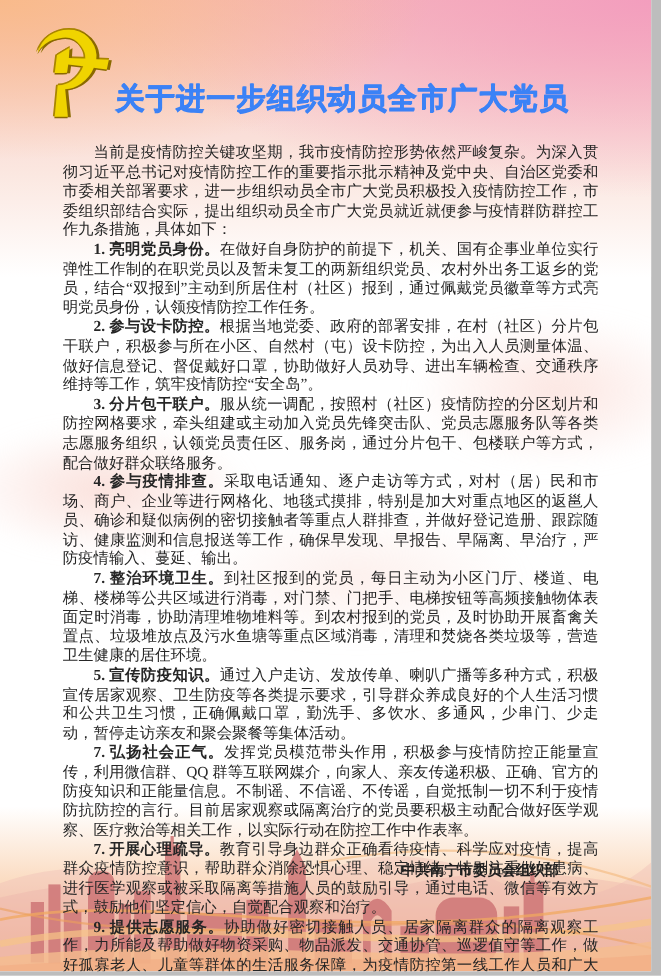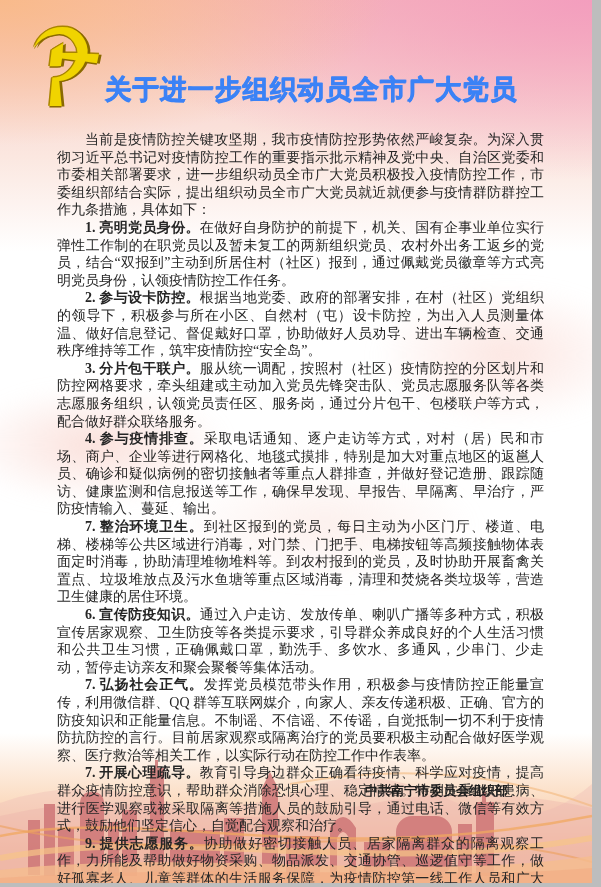--- a/index.html
+++ b/index.html
@@ -108,25 +108,25 @@
 
   <div class="emblem">☭</div>
 
   <div class="title">
     <div>关于进一步组织动员全市广大党员</div>
   </div>
 
   <div class="content">
     <p>当前是疫情防控关键攻坚期，我市疫情防控形势依然严峻复杂。为深入贯彻习近平总书记对疫情防控工作的重要指示批示精神及党中央、自治区党委和市委相关部署要求，进一步组织动员全市广大党员积极投入疫情防控工作，市委组织部结合实际，提出组织动员全市广大党员就近就便参与疫情群防群控工作九条措施，具体如下：</p>
     <p><span class="lead">1. 亮明党员身份。</span><span>在做好自身防护的前提下，机关、国有企事业单位实行弹性工作制的在职党员以及暂未复工的两新组织党员、农村外出务工返乡的党员，结合“双报到”主动到所居住村（社区）报到，通过佩戴党员徽章等方式亮明党员身份，认领疫情防控工作任务。</span></p>
-    <p><span class="lead">2. 参与设卡防控。</span><span>根据当地党委、政府的部署安排，在村（社区）党组织的领导下，积极参与所在小区、自然村（屯）设卡防控，为出入人员测量体温、做好信息登记、督促戴好口罩，协助做好人员劝导、进出车辆检查、交通秩序维持等工作，筑牢疫情防控“安全岛”。</span></p>
+    <p><span class="lead">2. 参与设卡防控。</span><span>根据当地党委、政府的部署安排，在村（社区）分片包干联户，积极参与所在小区、自然村（屯）设卡防控，为出入人员测量体温、做好信息登记、督促戴好口罩，协助做好人员劝导、进出车辆检查、交通秩序维持等工作，筑牢疫情防控“安全岛”。</span></p>
     <p><span class="lead">3. 分片包干联户。</span><span>服从统一调配，按照村（社区）疫情防控的分区划片和防控网格要求，牵头组建或主动加入党员先锋突击队、党员志愿服务队等各类志愿服务组织，认领党员责任区、服务岗，通过分片包干、包楼联户等方式，配合做好群众联络服务。</span></p>
     <p><span class="lead">4. 参与疫情排查。</span><span>采取电话通知、逐户走访等方式，对村（居）民和市场、商户、企业等进行网格化、地毯式摸排，特别是加大对重点地区的返邕人员、确诊和疑似病例的密切接触者等重点人群排查，并做好登记造册、跟踪随访、健康监测和信息报送等工作，确保早发现、早报告、早隔离、早治疗，严防疫情输入、蔓延、输出。</span></p>
     <p><span class="lead">7. 整治环境卫生。</span><span>到社区报到的党员，每日主动为小区门厅、楼道、电梯、楼梯等公共区域进行消毒，对门禁、门把手、电梯按钮等高频接触物体表面定时消毒，协助清理堆物堆料等。到农村报到的党员，及时协助开展畜禽关置点、垃圾堆放点及污水鱼塘等重点区域消毒，清理和焚烧各类垃圾等，营造卫生健康的居住环境。</span></p>
-    <p><span class="lead">6. 宣传防疫知识。</span><span>通过入户走访、发放传单、喇叭广播等多种方式，积极宣传居家观察、卫生防疫等各类提示要求，引导群众养成良好的个人生活习惯和公共卫生习惯，正确佩戴口罩，勤洗手、多饮水、多通风，少串门、少走动，暂停走访亲友和聚会聚餐等集体活动。</span></p>
+    <p><span class="lead">5. 宣传防疫知识。</span><span>通过入户走访、发放传单、喇叭广播等多种方式，积极宣传居家观察、卫生防疫等各类提示要求，引导群众养成良好的个人生活习惯和公共卫生习惯，正确佩戴口罩，勤洗手、多饮水、多通风，少串门、少走动，暂停走访亲友和聚会聚餐等集体活动。</span></p>
     <p><span class="lead">7. 弘扬社会正气。</span><span>发挥党员模范带头作用，积极参与疫情防控正能量宣传，利用微信群、QQ 群等互联网媒介，向家人、亲友传递积极、正确、官方的防疫知识和正能量信息。不制谣、不信谣、不传谣，自觉抵制一切不利于疫情防抗防控的言行。目前居家观察或隔离治疗的党员要积极主动配合做好医学观察、医疗救治等相关工作，以实际行动在防控工作中作表率。</span></p>
     <p><span class="lead">7. 开展心理疏导。</span><span>教育引导身边群众正确看待疫情、科学应对疫情，提高群众疫情防控意识，帮助群众消除恐惧心理、稳定情绪。特别注重做好患病、进行医学观察或被采取隔离等措施人员的鼓励引导，通过电话、微信等有效方式，鼓励他们坚定信心，自觉配合观察和治疗。</span></p>
     <p><span class="lead">9. 提供志愿服务。</span><span>协助做好密切接触人员、居家隔离群众的隔离观察工作，力所能及帮助做好物资采购、物品派发、交通协管、巡逻值守等工作，做好孤寡老人、儿童等群体的生活服务保障，为疫情防控第一线工作人员和广大人民群众提供贴心服务，免去后顾之忧。</span></p>
   </div>
 
   <div class="signature">
     <div>中共南宁市委员会组织部</div>
   </div>
 
 </div>

